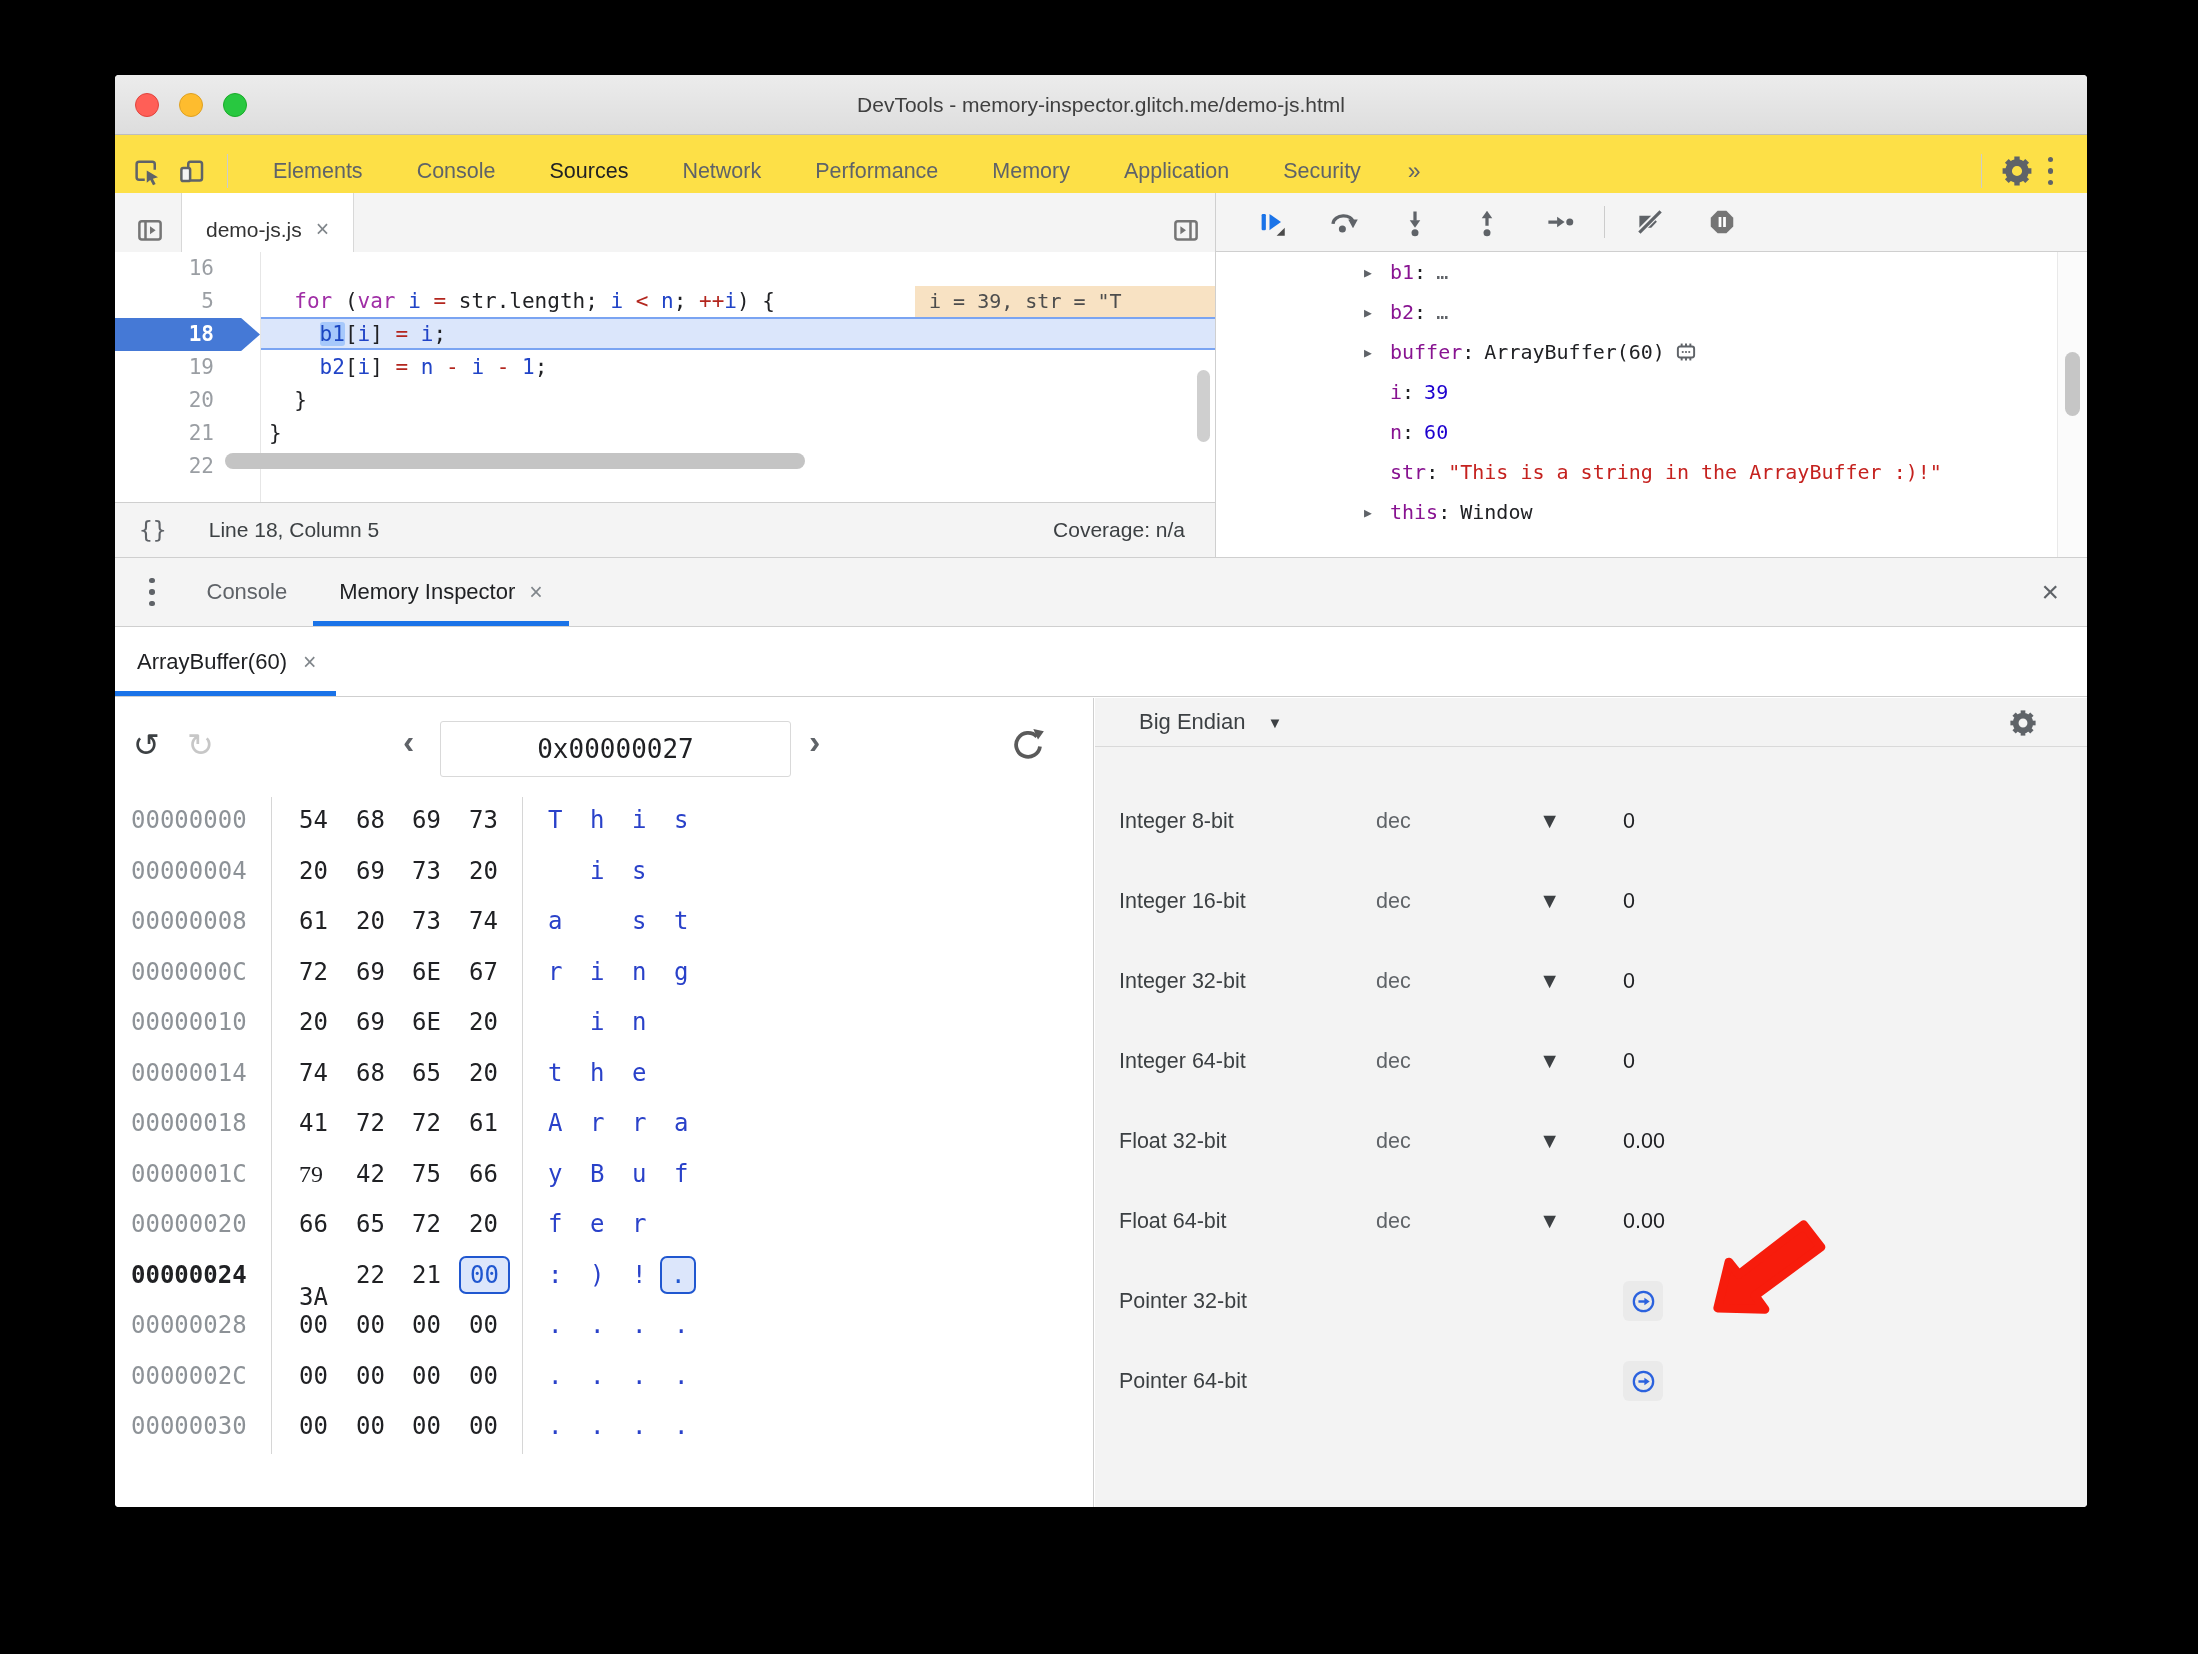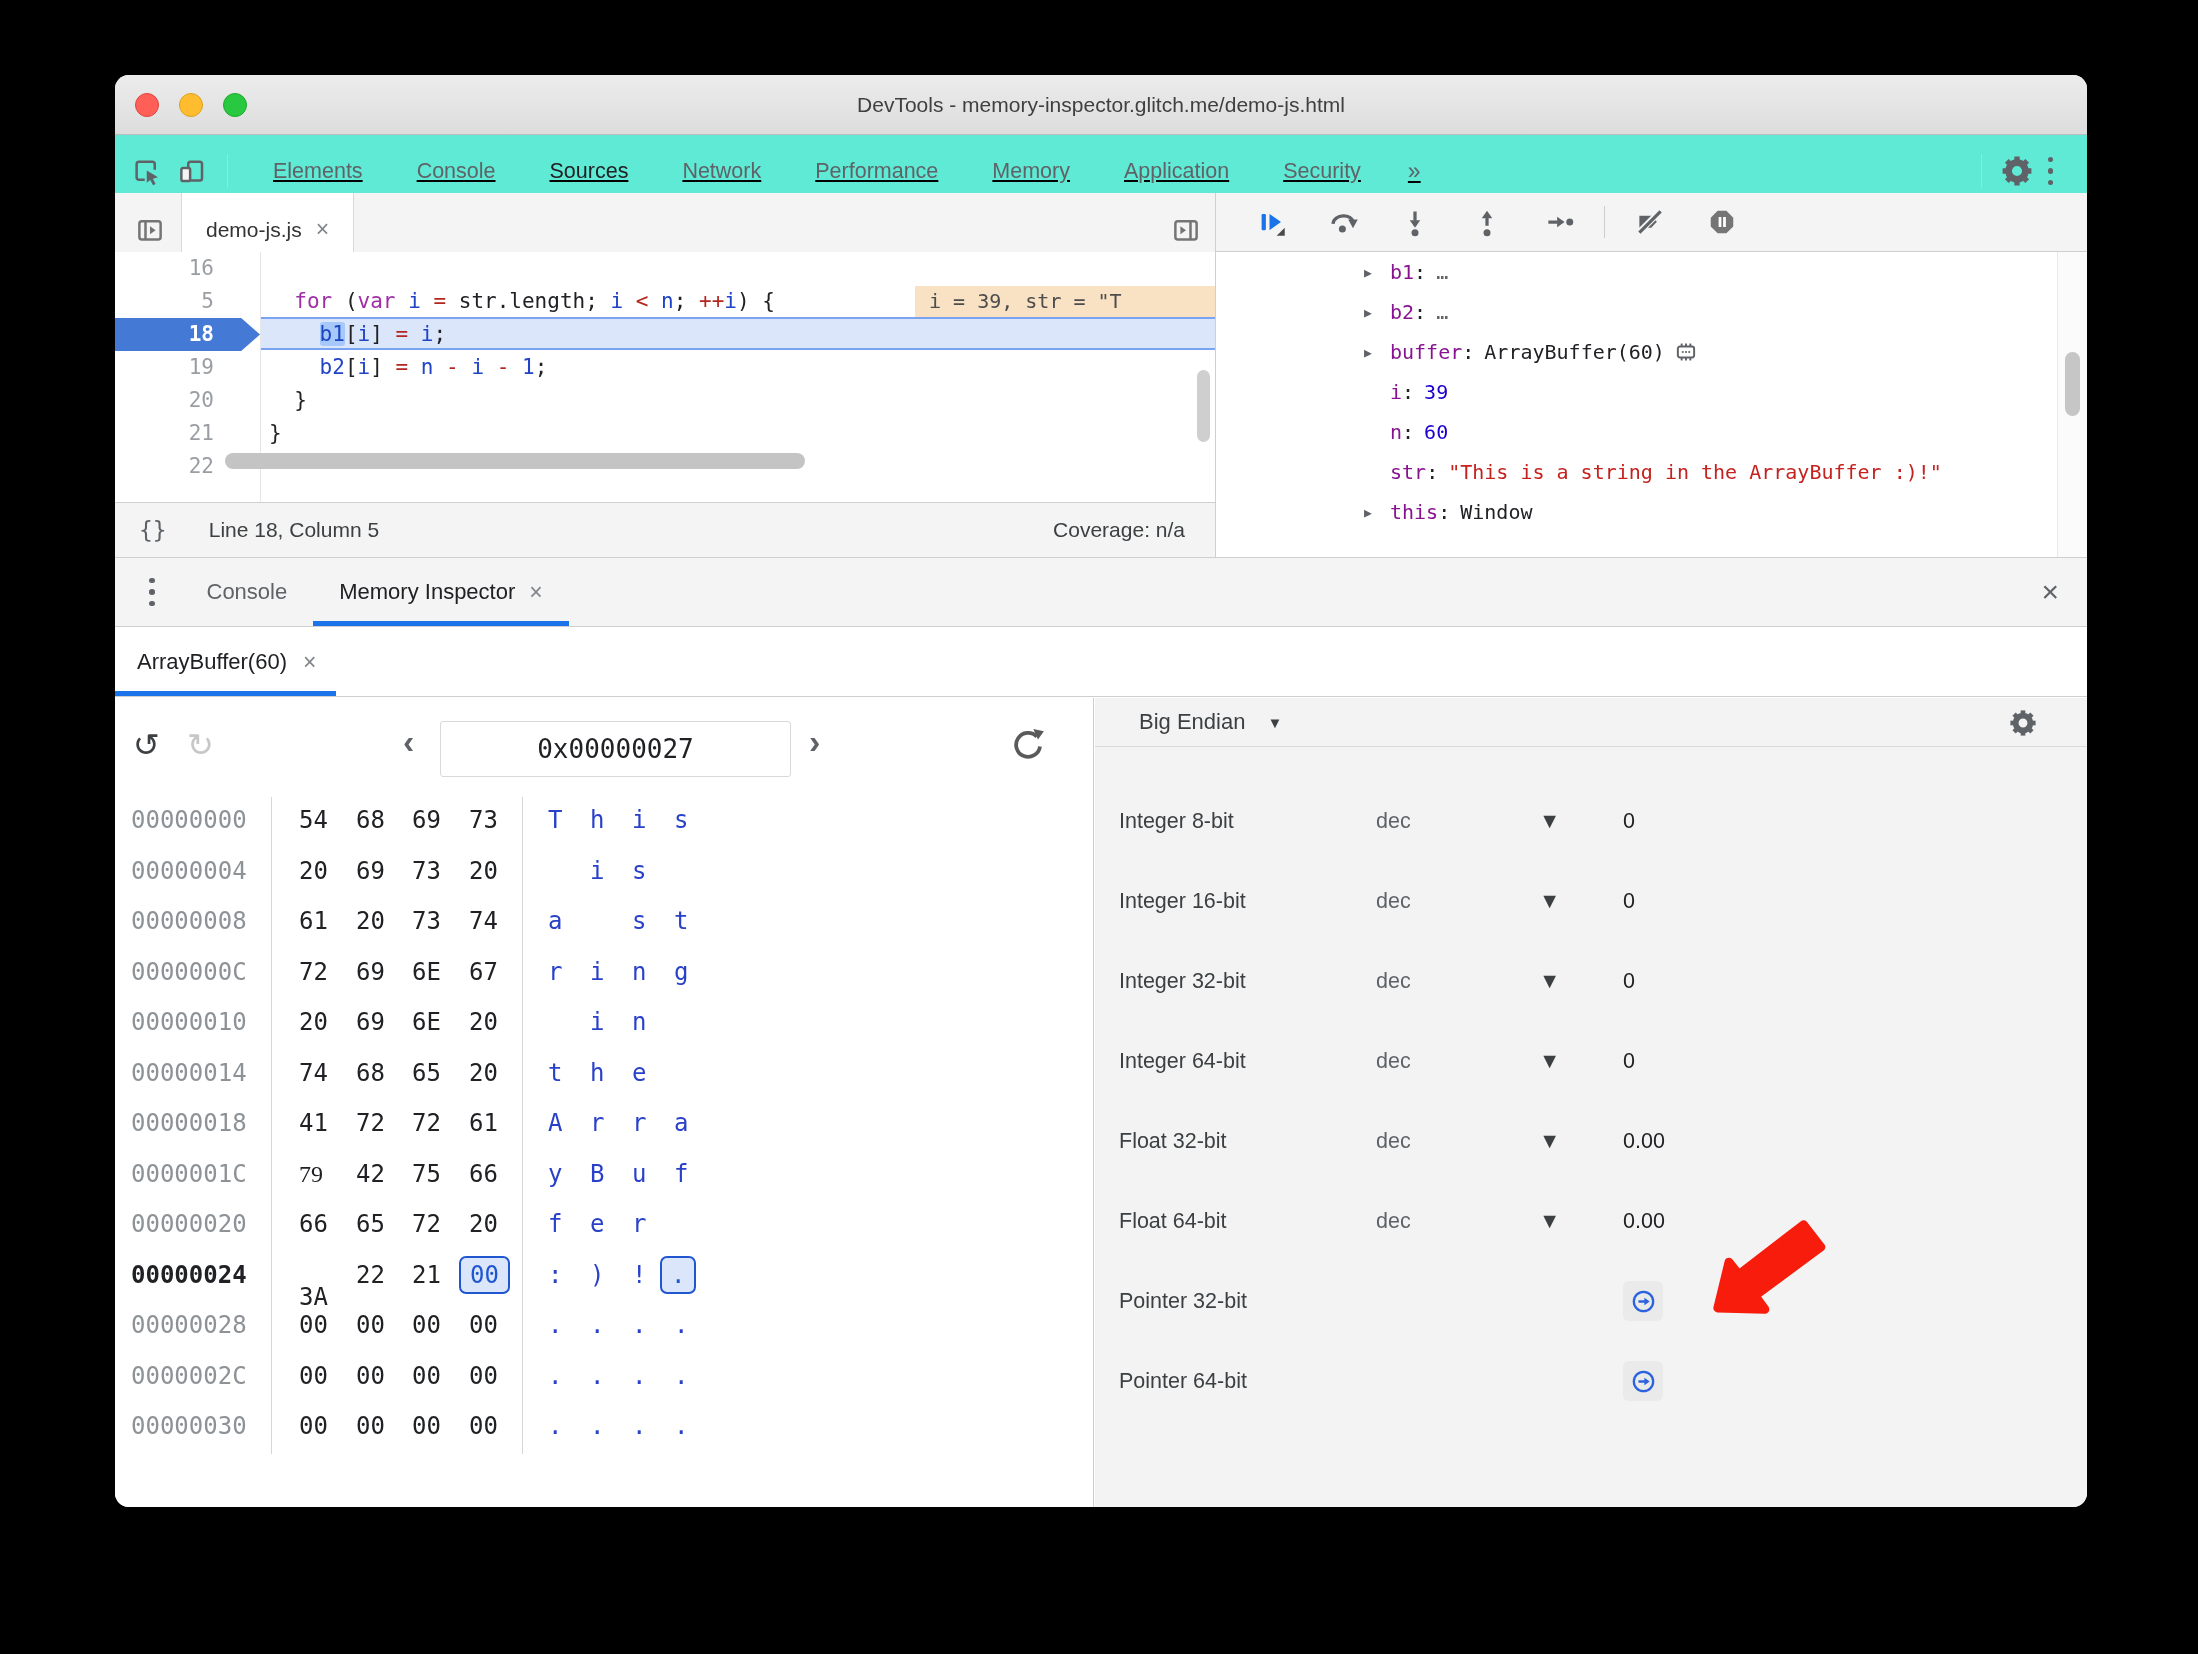--- a/index.html
+++ b/index.html
@@ -1,36 +1,36 @@
 <!DOCTYPE html>
 <html><head>
 <meta charset="utf-8">
 <style>
   * { margin:0; padding:0; box-sizing:border-box; }
   html,body { background:#000; }
   body { font-family:"Liberation Sans", sans-serif; }
   .stage { position:relative; width:2198px; height:1654px; background:#000; overflow:hidden; }
   .window { position:absolute; left:115px; top:75px; width:1972px; height:1432px;
-            background:#fff; border-radius:14px; overflow:hidden;
+            background:#fff; border-radius:4px; overflow:hidden;
             box-shadow:0 50px 160px 30px rgba(0,0,0,0.9); }
 
   
   .titlebar { position:absolute; left:0; top:0; right:0; height:60px;
               background:linear-gradient(#ececec,#dddddd); border-bottom:1px solid #bdbdbd;
               display:flex; align-items:center; justify-content:center; }
   .traffic { position:absolute; left:20px; top:18px; display:flex; gap:20px; }
   .light { width:24px; height:24px; border-radius:50%; }
   .light.red { background:#ff5f57; border:1px solid #e0443e; }
   .light.yellow { background:#febc2e; border:1px solid #dea123; }
   .light.green { background:#28c840; border:1px solid #1aab29; }
   .title-text { font-size:21px; color:#404040; font-weight:500; }
 
   
-  .main-toolbar { position:absolute; left:0; top:60px; right:0; height:73px; background:#5eead4;
-                  border-bottom:1px solid #cfcfcf; display:flex; align-items:stretch;text-decoration:underline; }
+  .main-toolbar { position:absolute; left:0; top:60px; right:0; height:73px; background:#fde047;
+                  border-bottom:1px solid #cfcfcf; display:flex; align-items:stretch; }
   .tb-icon { align-self:center; width:34px; height:34px; display:flex; align-items:center; justify-content:center; }
   .tb-sep { align-self:center; width:1px; height:34px; background:#ccc; margin:0 18px; }
   .mtab { display:flex; align-items:center; padding:0 27px; font-size:21.5px; color:#5f6368; position:relative; cursor:default; }
   .mtab.selected { color:#202124; font-weight:500; }
   .mtab.selected::after { content:""; position:absolute; left:4px; right:4px; bottom:0; height:5px; background:#1a73e8; }
   .mtab.more { font-size:23px; padding:0 20px; }
   .tb-right { margin-left:auto; display:flex; align-items:center; padding-right:20px; }
   .dots-v { display:flex; flex-direction:column; gap:6px; padding:0 14px; }
   .dots-v i { width:5.5px; height:5.5px; border-radius:50%; background:#5f6368; }
 

